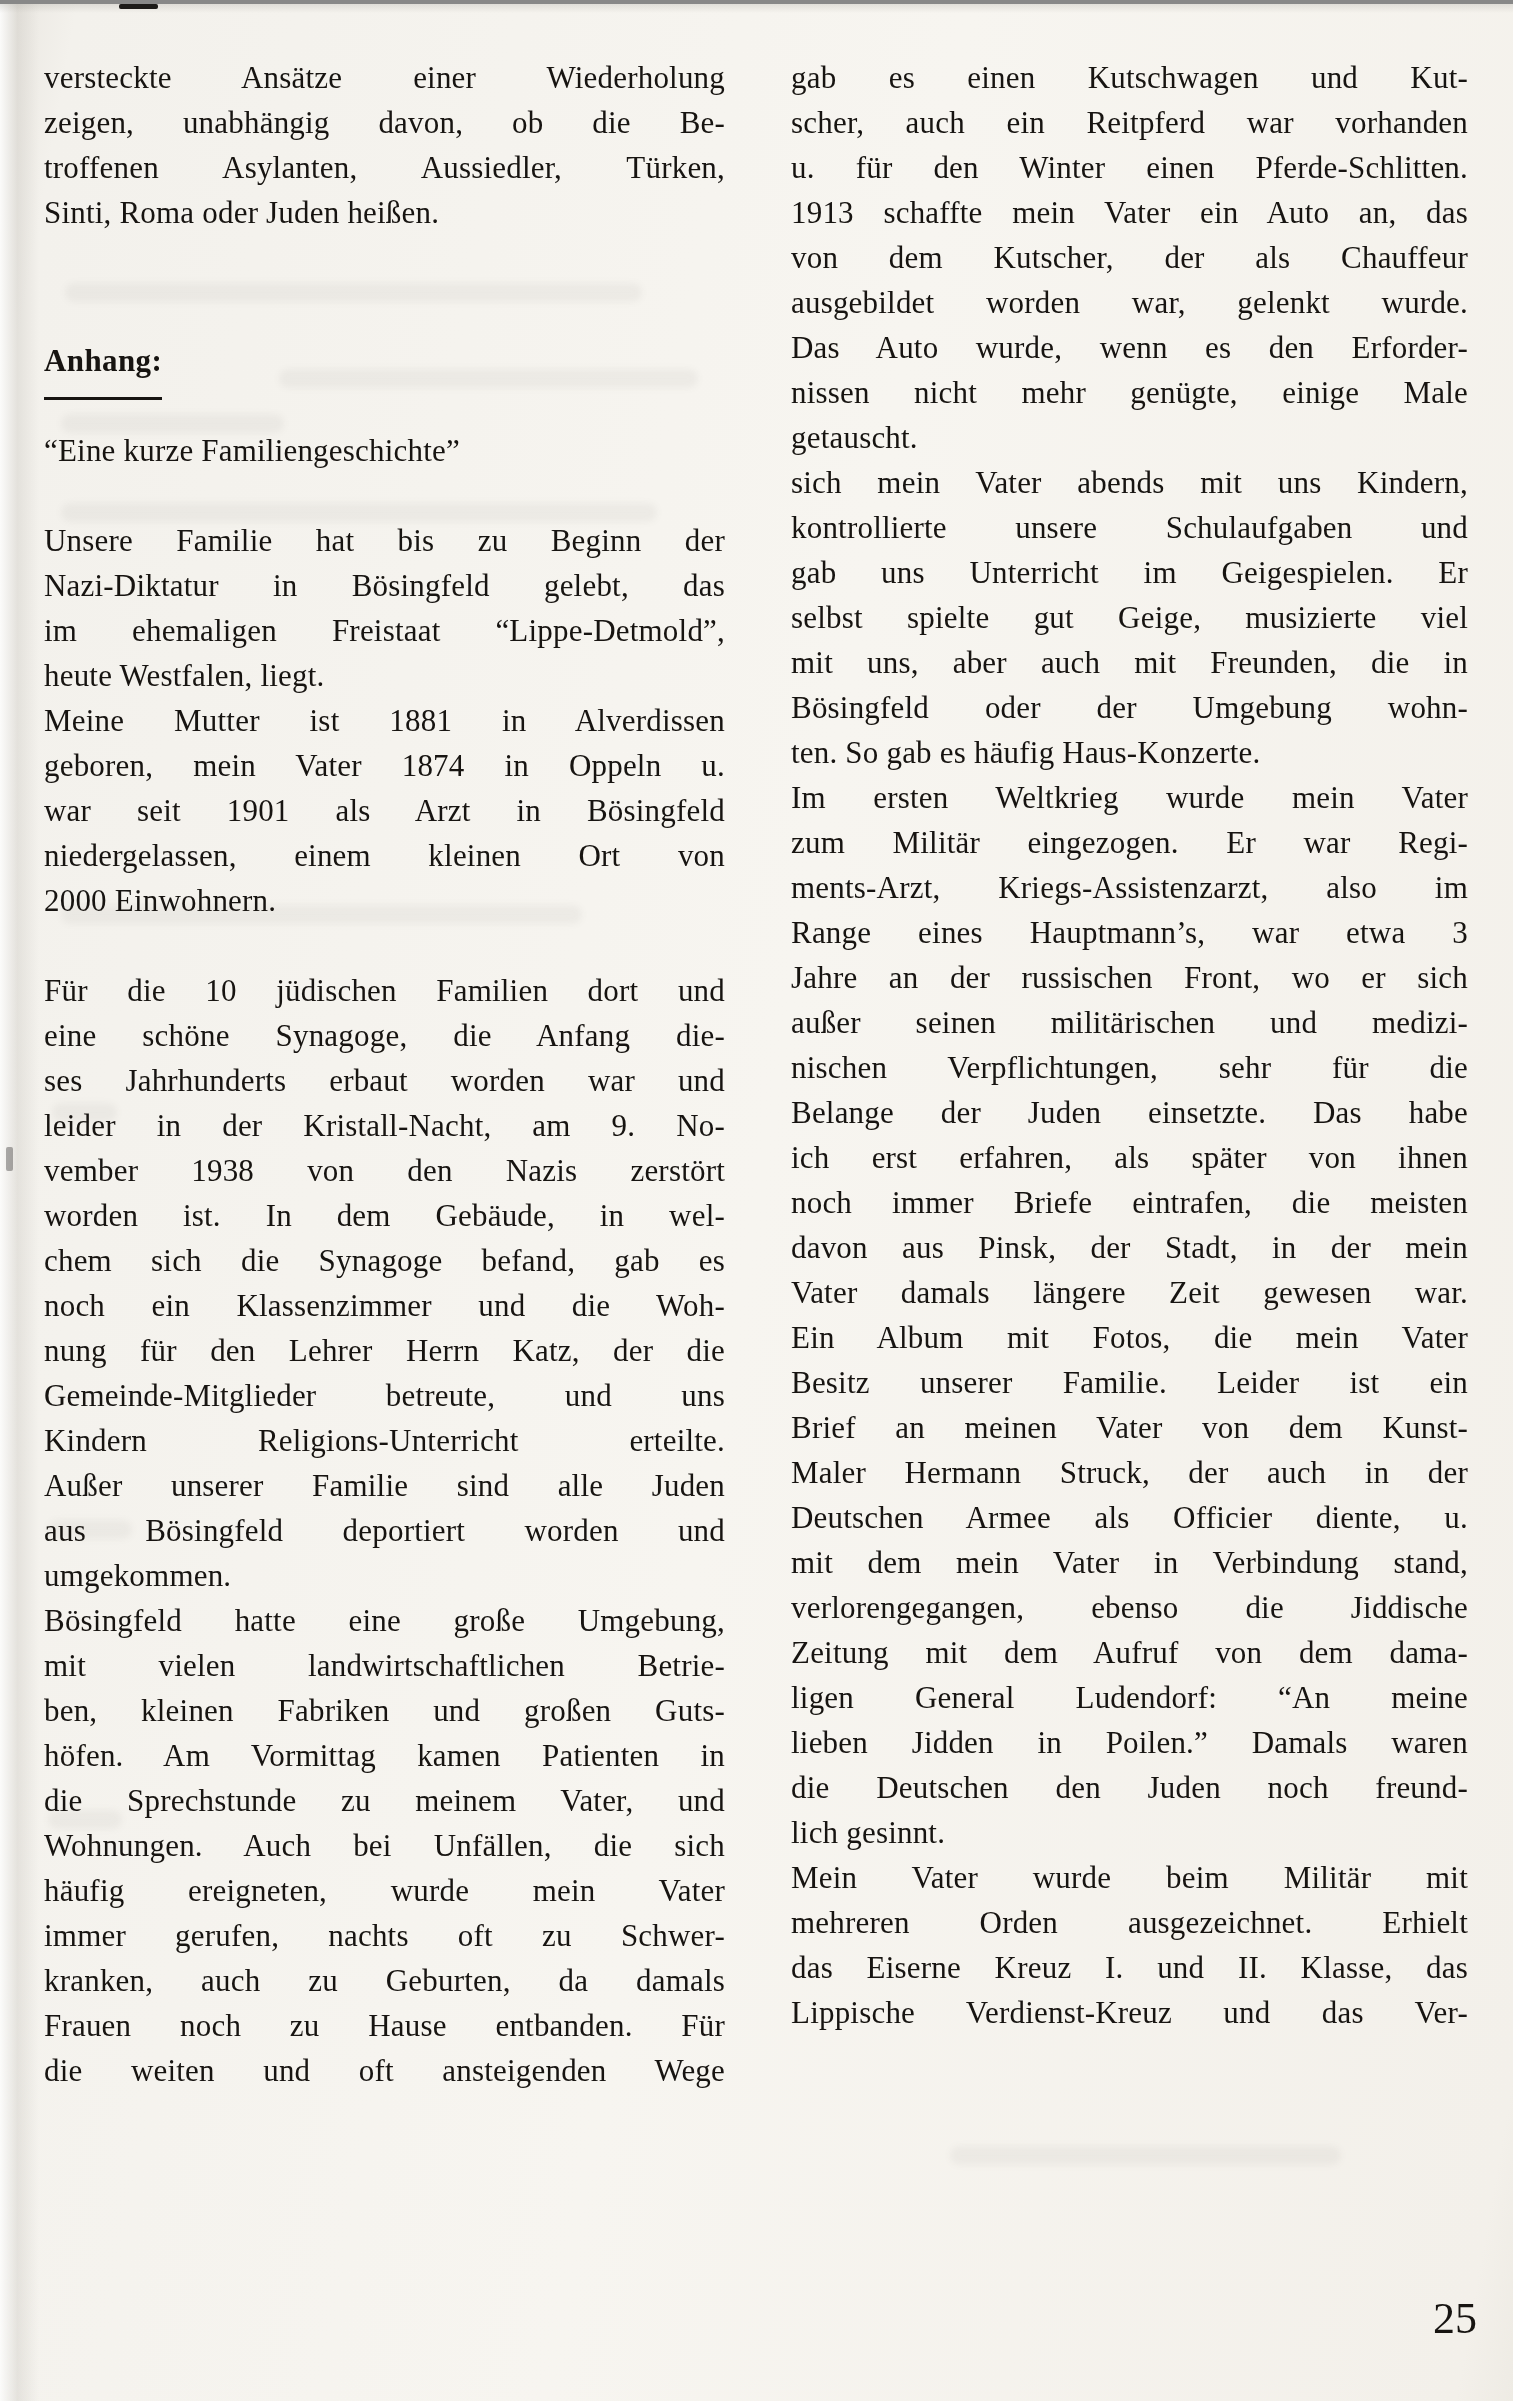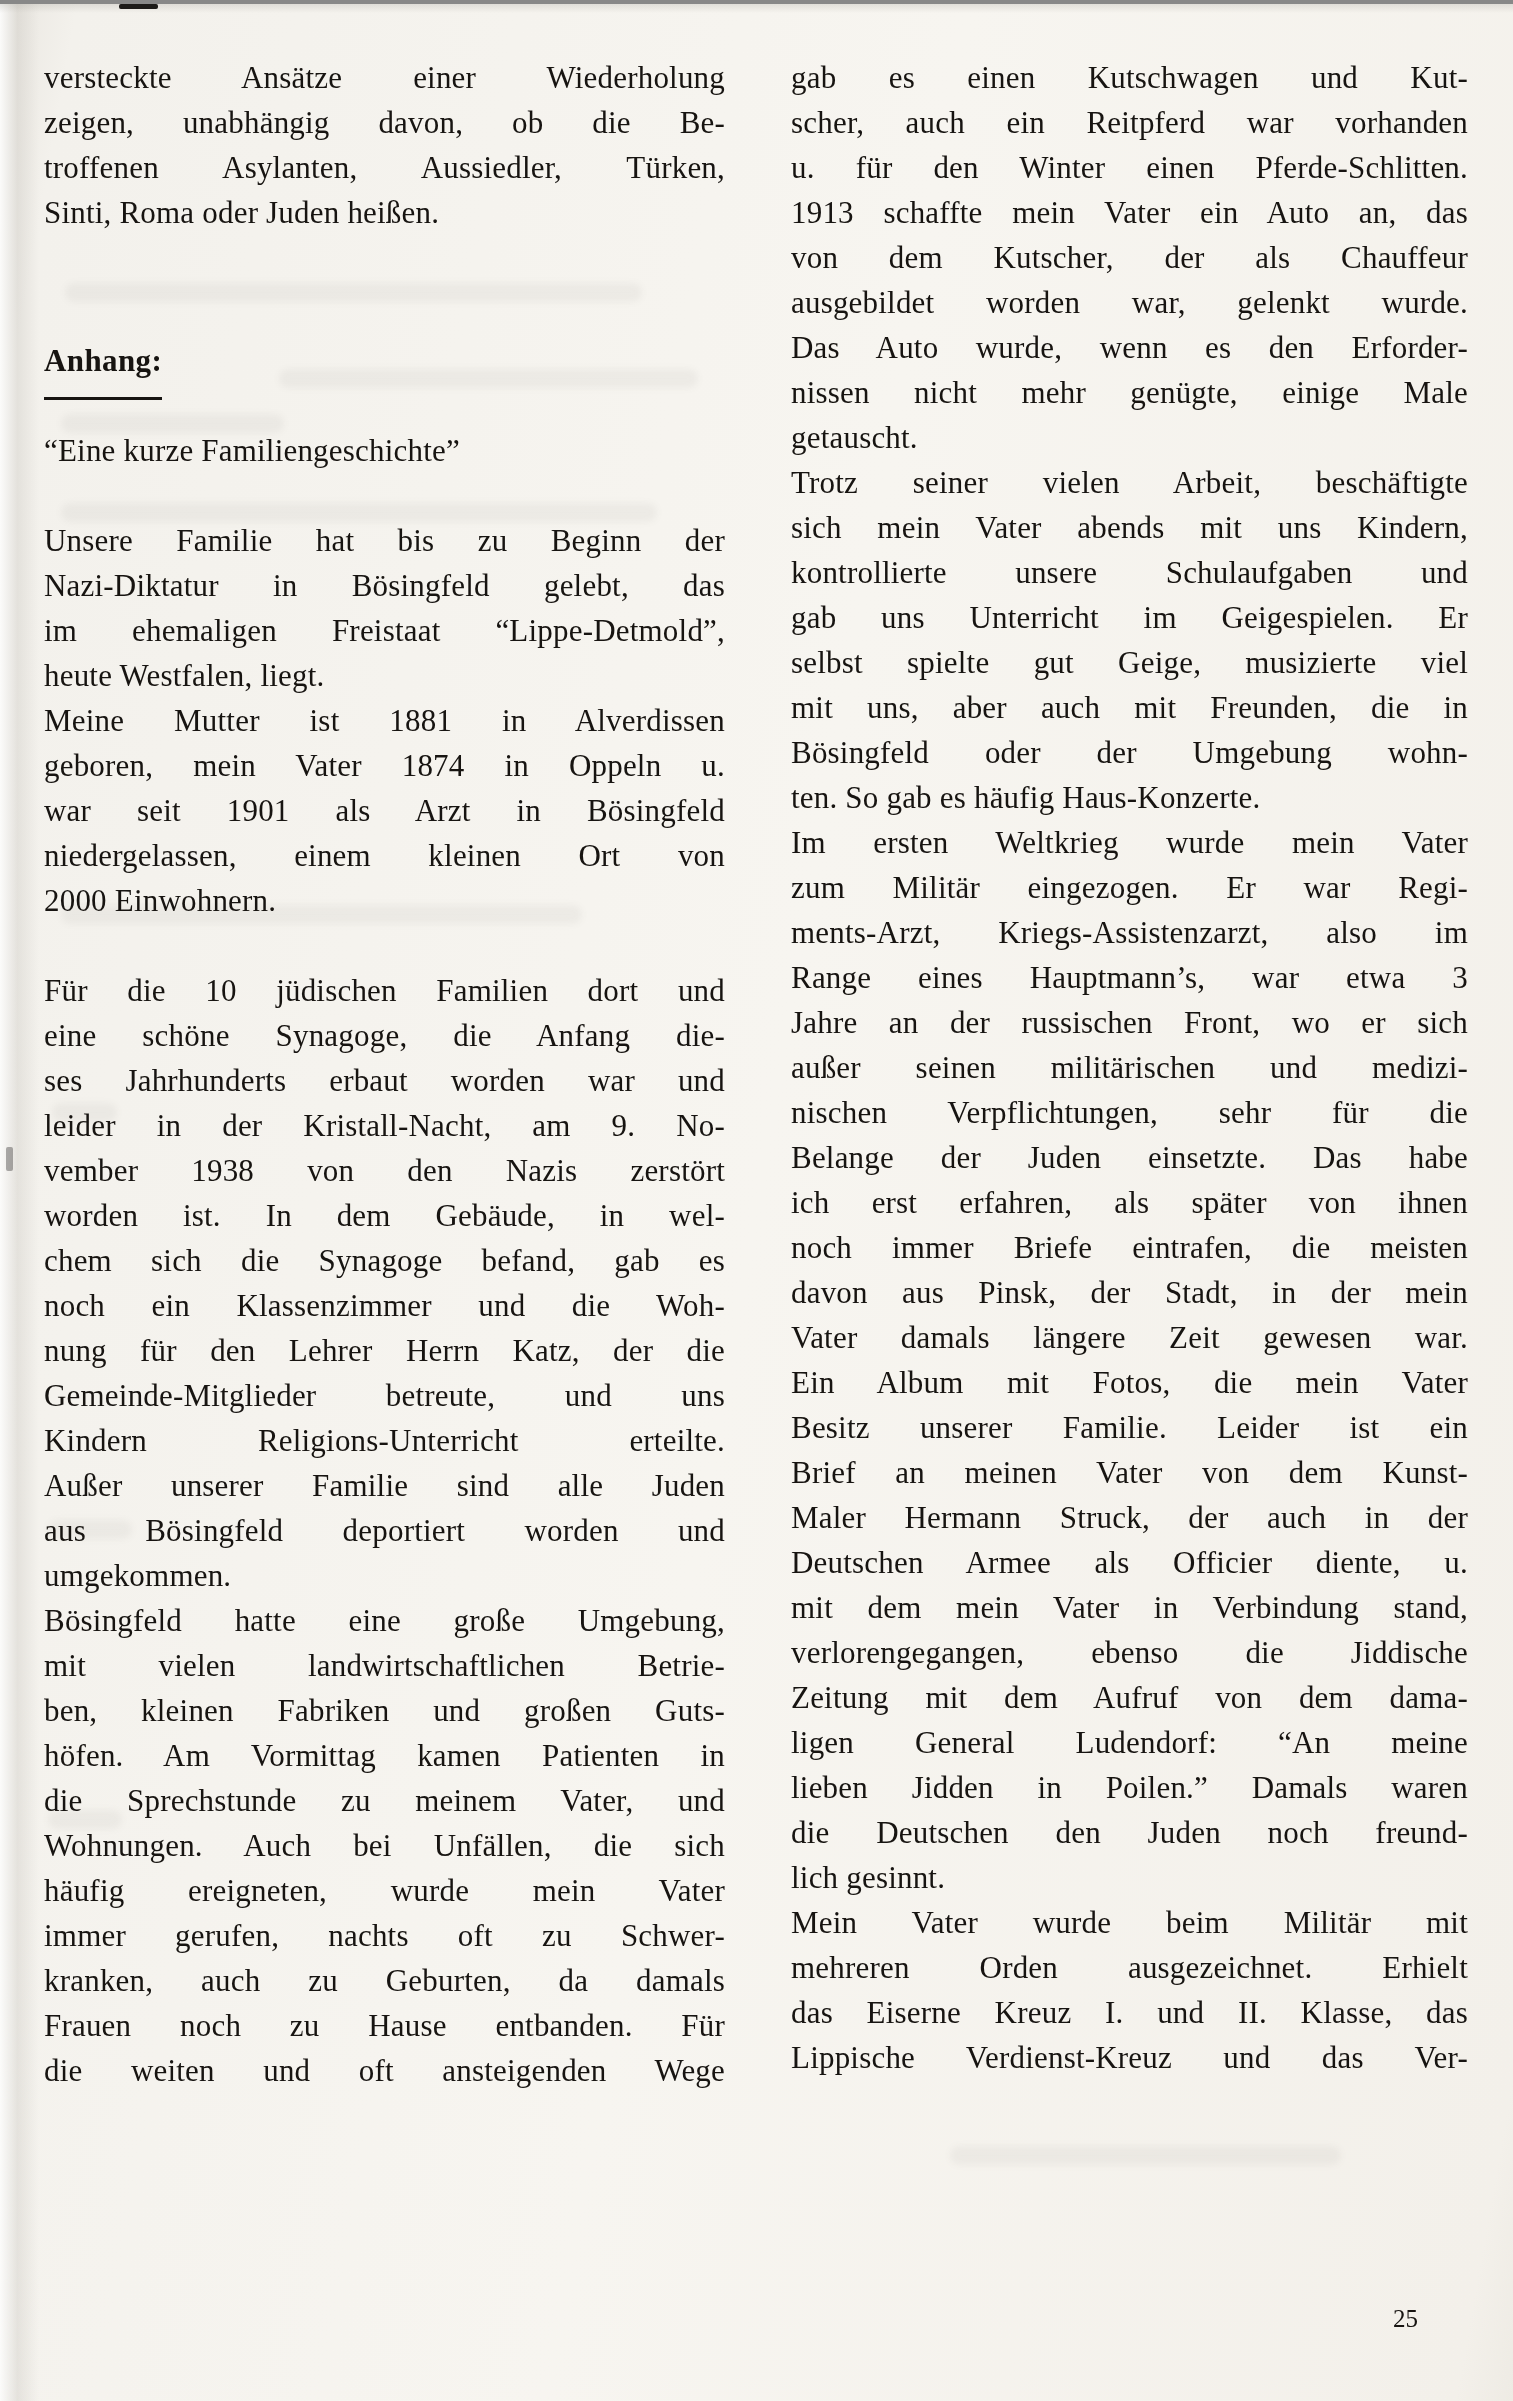--- a/index.html
+++ b/index.html
@@ -64,22 +64,22 @@
     border-bottom: 3.7px solid #171411;
     padding-bottom: 19px;
   }
   .page-number {
     position: absolute;
     left: 1393px;
     top: 2292px;
     width: 84px;
     height: 45px;
     line-height: 45px;
-    text-align: left;
-    font-size: 25px;
+    text-align: right;
+    font-size: 44px;
   }
 </style>
 </head>
 <body>
 
 <div class="page">
   <div class="edge-left"></div>
   <div class="edge-top"></div>
   <div class="speck s1"></div>
   <div class="speck s2"></div>
@@ -143,21 +143,20 @@
   <div class="column right">
       <div class="line just">gab es einen Kutschwagen und Kut-</div>
       <div class="line just">scher, auch ein Reitpferd war vorhanden</div>
       <div class="line just">u. für den Winter einen Pferde-Schlitten.</div>
       <div class="line just">1913 schaffte mein Vater ein Auto an, das</div>
       <div class="line just">von dem Kutscher, der als Chauffeur</div>
       <div class="line just">ausgebildet worden war, gelenkt wurde.</div>
       <div class="line just">Das Auto wurde, wenn es den Erforder-</div>
       <div class="line just">nissen nicht mehr genügte, einige Male</div>
       <div class="line">getauscht.</div>
-      <div class="line just">Trotz seiner vielen Arbeit, beschäftigte</div>
       <div class="line just">sich mein Vater abends mit uns Kindern,</div>
       <div class="line just">kontrollierte unsere Schulaufgaben und</div>
       <div class="line just">gab uns Unterricht im Geigespielen. Er</div>
       <div class="line just">selbst spielte gut Geige, musizierte viel</div>
       <div class="line just">mit uns, aber auch mit Freunden, die in</div>
       <div class="line just">Bösingfeld oder der Umgebung wohn-</div>
       <div class="line">ten. So gab es häufig Haus-Konzerte.</div>
       <div class="line just">Im ersten Weltkrieg wurde mein Vater</div>
       <div class="line just">zum Militär eingezogen. Er war Regi-</div>
       <div class="line just">ments-Arzt, Kriegs-Assistenzarzt, also im</div>

